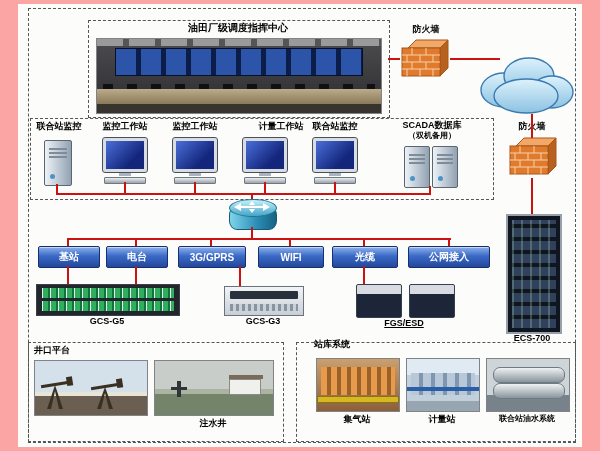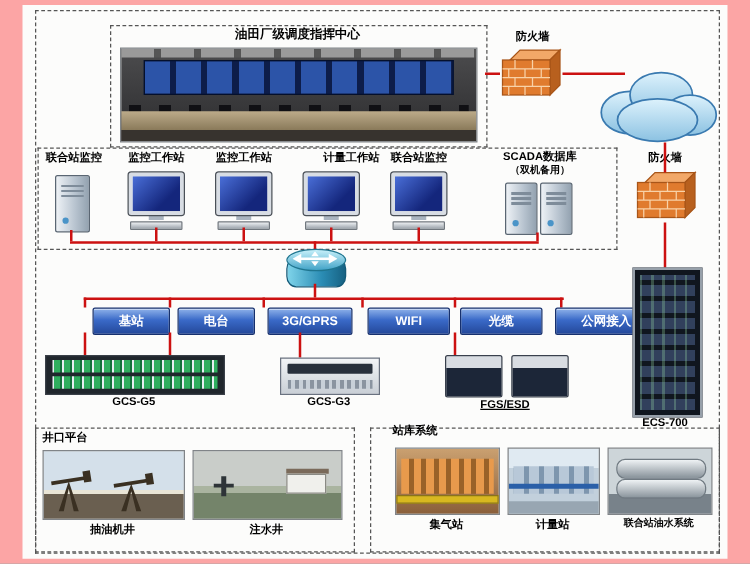--- a/index.html
+++ b/index.html
@@ -10,21 +10,21 @@
   .line{position:absolute;background:#cc1111;}
   .lbl{position:absolute;font-weight:bold;font-size:9px;line-height:1.2;color:#000;text-align:center;}
   .lbl-title{font-size:10px;}
   .lbl-sub{font-size:8px;font-weight:bold;}
   .lbl-left{text-align:left;}
 
   
   .linkbox{position:absolute;height:20px;border:1px solid #16306e;border-radius:2px;
     background:linear-gradient(#8fb2ea,#3a6ac8 45%,#24489a);
     color:#fff;font-weight:bold;font-size:10px;display:flex;align-items:center;justify-content:center;
-    box-shadow:inset 0 1px 0 rgba(255,255,255,.5);margin-left:36px;}
+    box-shadow:inset 0 1px 0 rgba(255,255,255,.5);}
 
   
   .tower{position:absolute;width:26px;height:44px;border:1px solid #5a6673;border-radius:2px;
     background:linear-gradient(90deg,#eef2f6,#b6c2ce 60%,#93a2b0);}
   .tower::after{content:"";position:absolute;left:4px;right:4px;top:5px;height:12px;
     background:repeating-linear-gradient(0deg,#7e8c9a 0 2px,transparent 2px 4px);}
   .tower::before{content:"";position:absolute;left:5px;bottom:6px;width:5px;height:5px;background:#4a94c8;border-radius:50%;}
   .tower.sm{width:24px;height:40px;}
 
   .monitor{position:absolute;width:46px;height:44px;}
@@ -260,21 +260,20 @@
       <g fill="#3a3022">
         <polygon points="8,34 16,10 24,34 20,34 16,16 12,34"></polygon>
         <rect x="2" y="8" width="30" height="3" transform="rotate(-9 16 10)"></rect>
         <rect x="28" y="4" width="6" height="9" transform="rotate(-9 16 10)"></rect>
         <polygon points="58,34 66,12 74,34 70,34 66,18 62,34"></polygon>
         <rect x="52" y="10" width="30" height="3" transform="rotate(-9 66 12)"></rect>
         <rect x="78" y="6" width="6" height="9" transform="rotate(-9 66 12)"></rect>
       </g>
     </svg>
   </div>
-  <div class="lbl" style="left:34px;top:418px;width:112px;">抽油机井</div>
 
   <div class="photo ph-inj" style="left:154px;top:360px;width:118px;height:54px;">
     <div class="inj-roof"></div>
     <div class="inj-bldg"></div>
     <div class="inj-well"></div>
     <div class="inj-valve"></div>
   </div>
   <div class="lbl" style="left:154px;top:418px;width:118px;">注水井</div>
 
   <div class="dashed" style="left:296px;top:342px;width:278px;height:98px;"></div>

